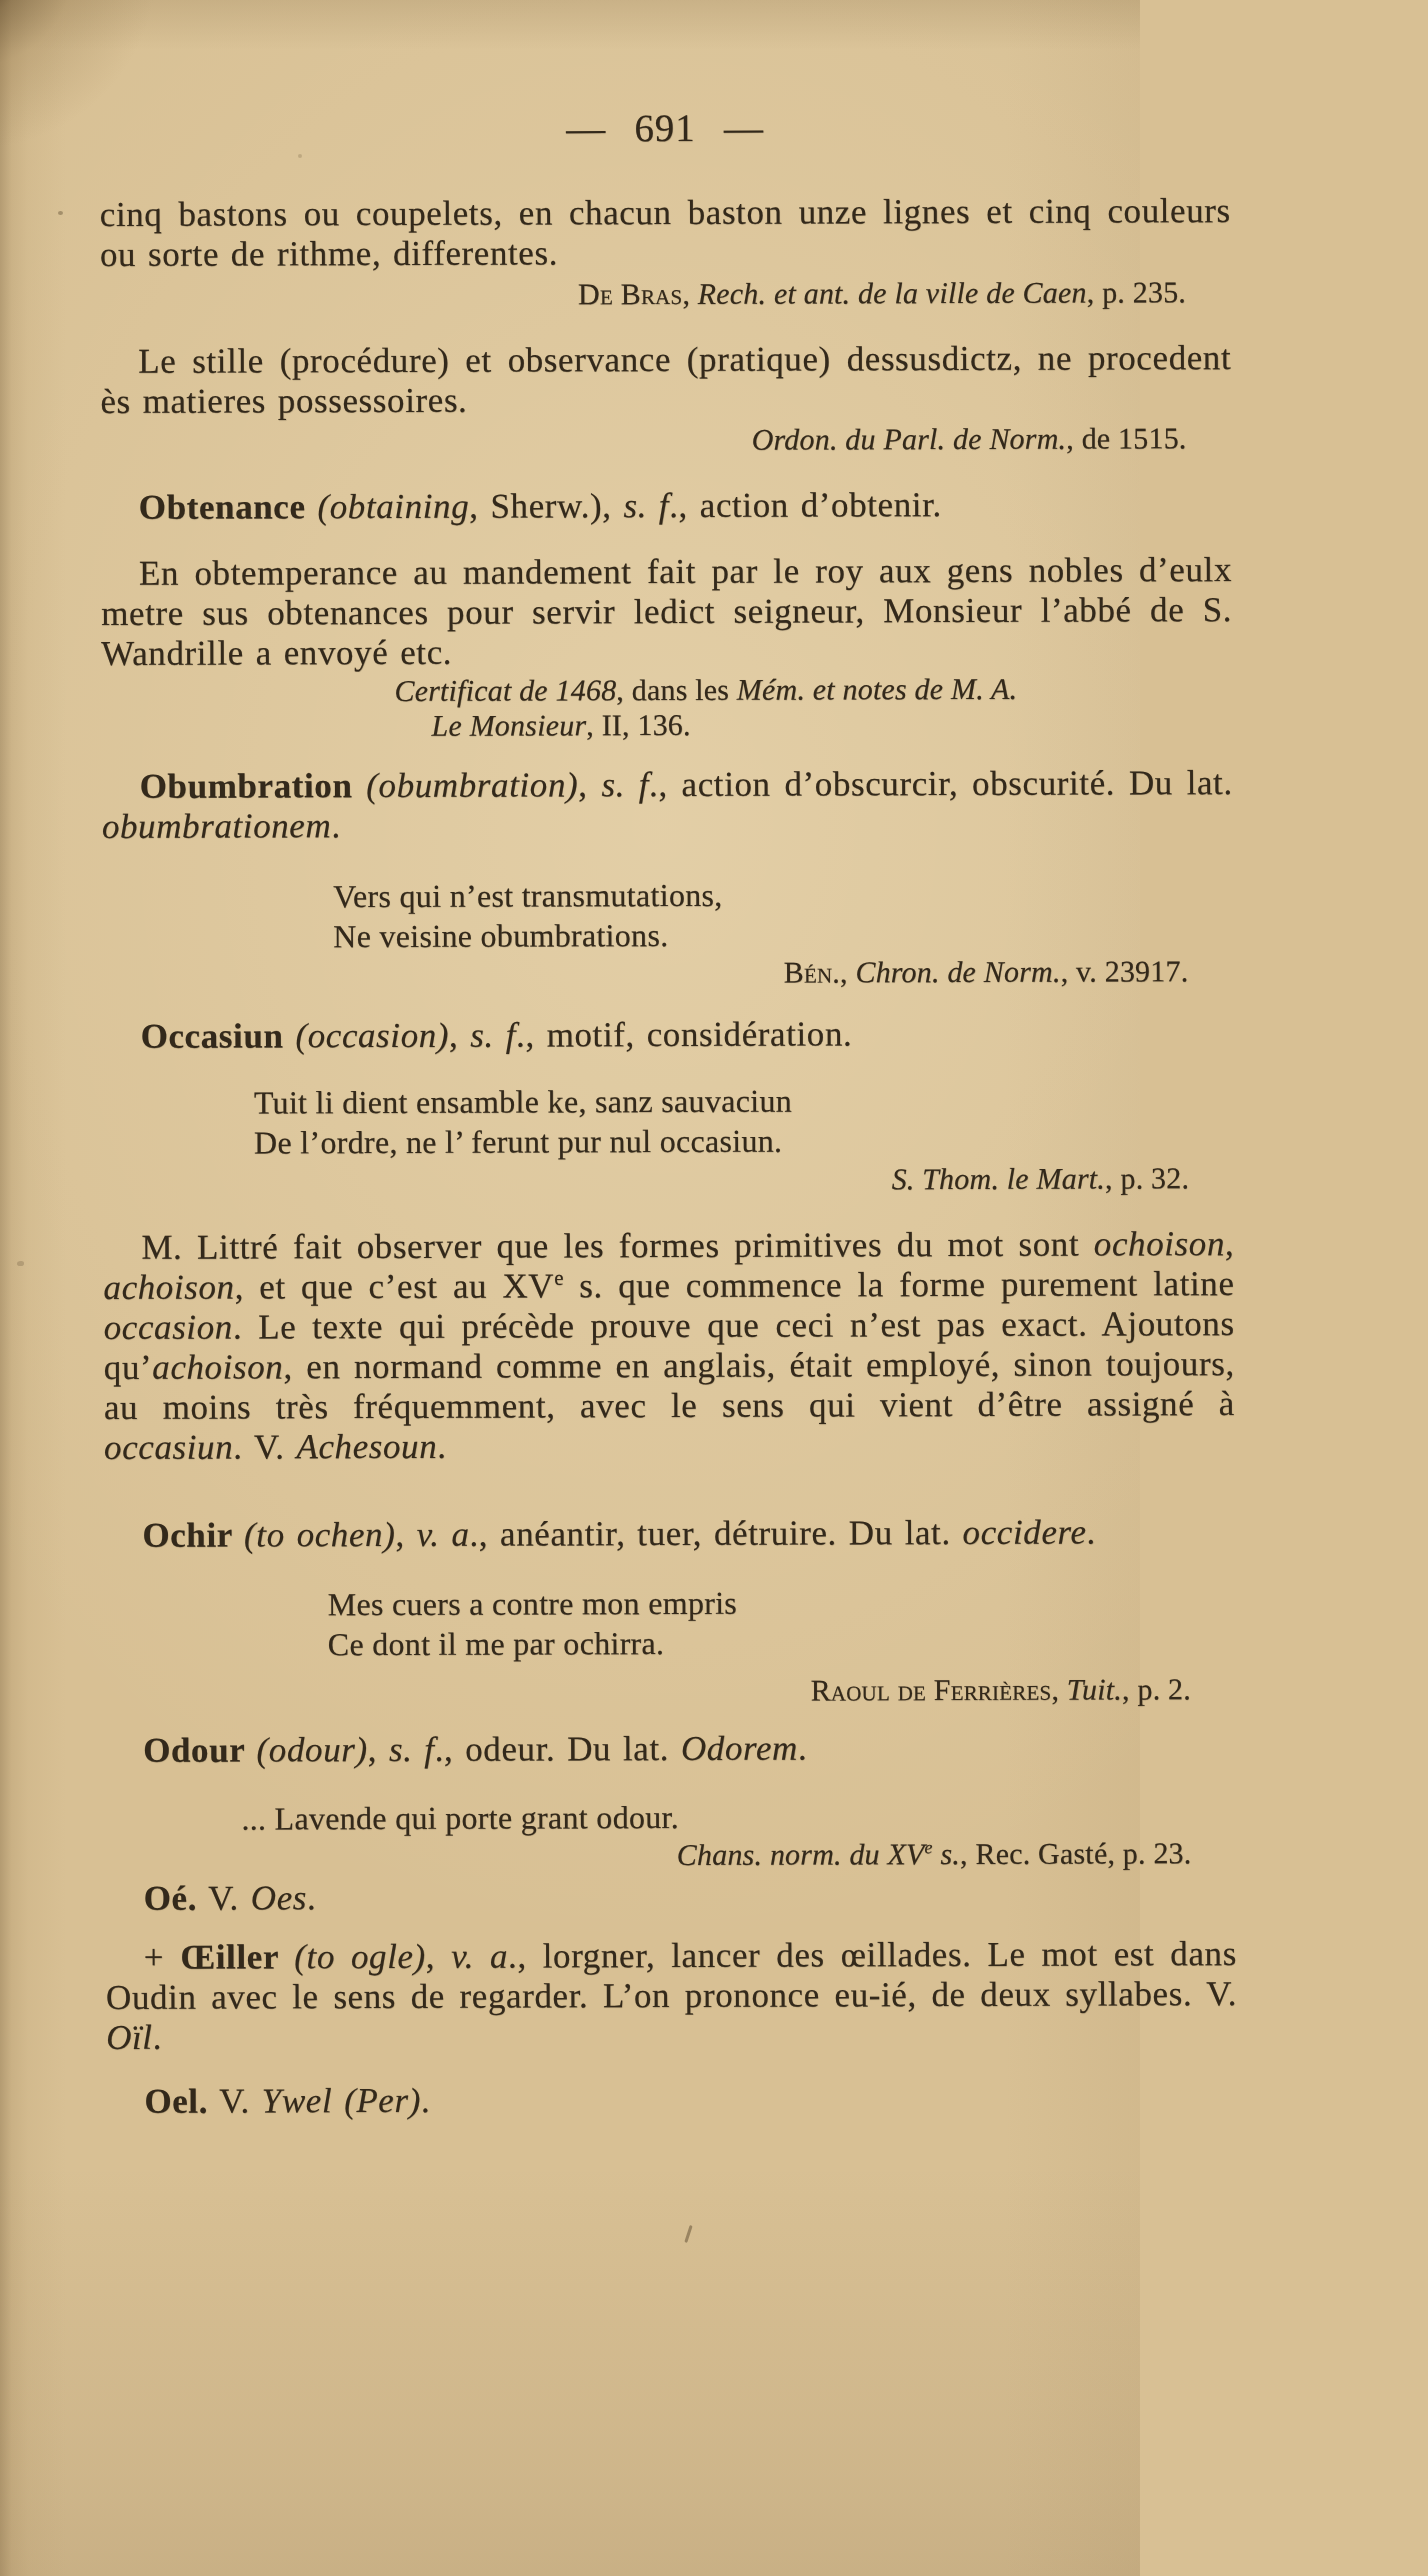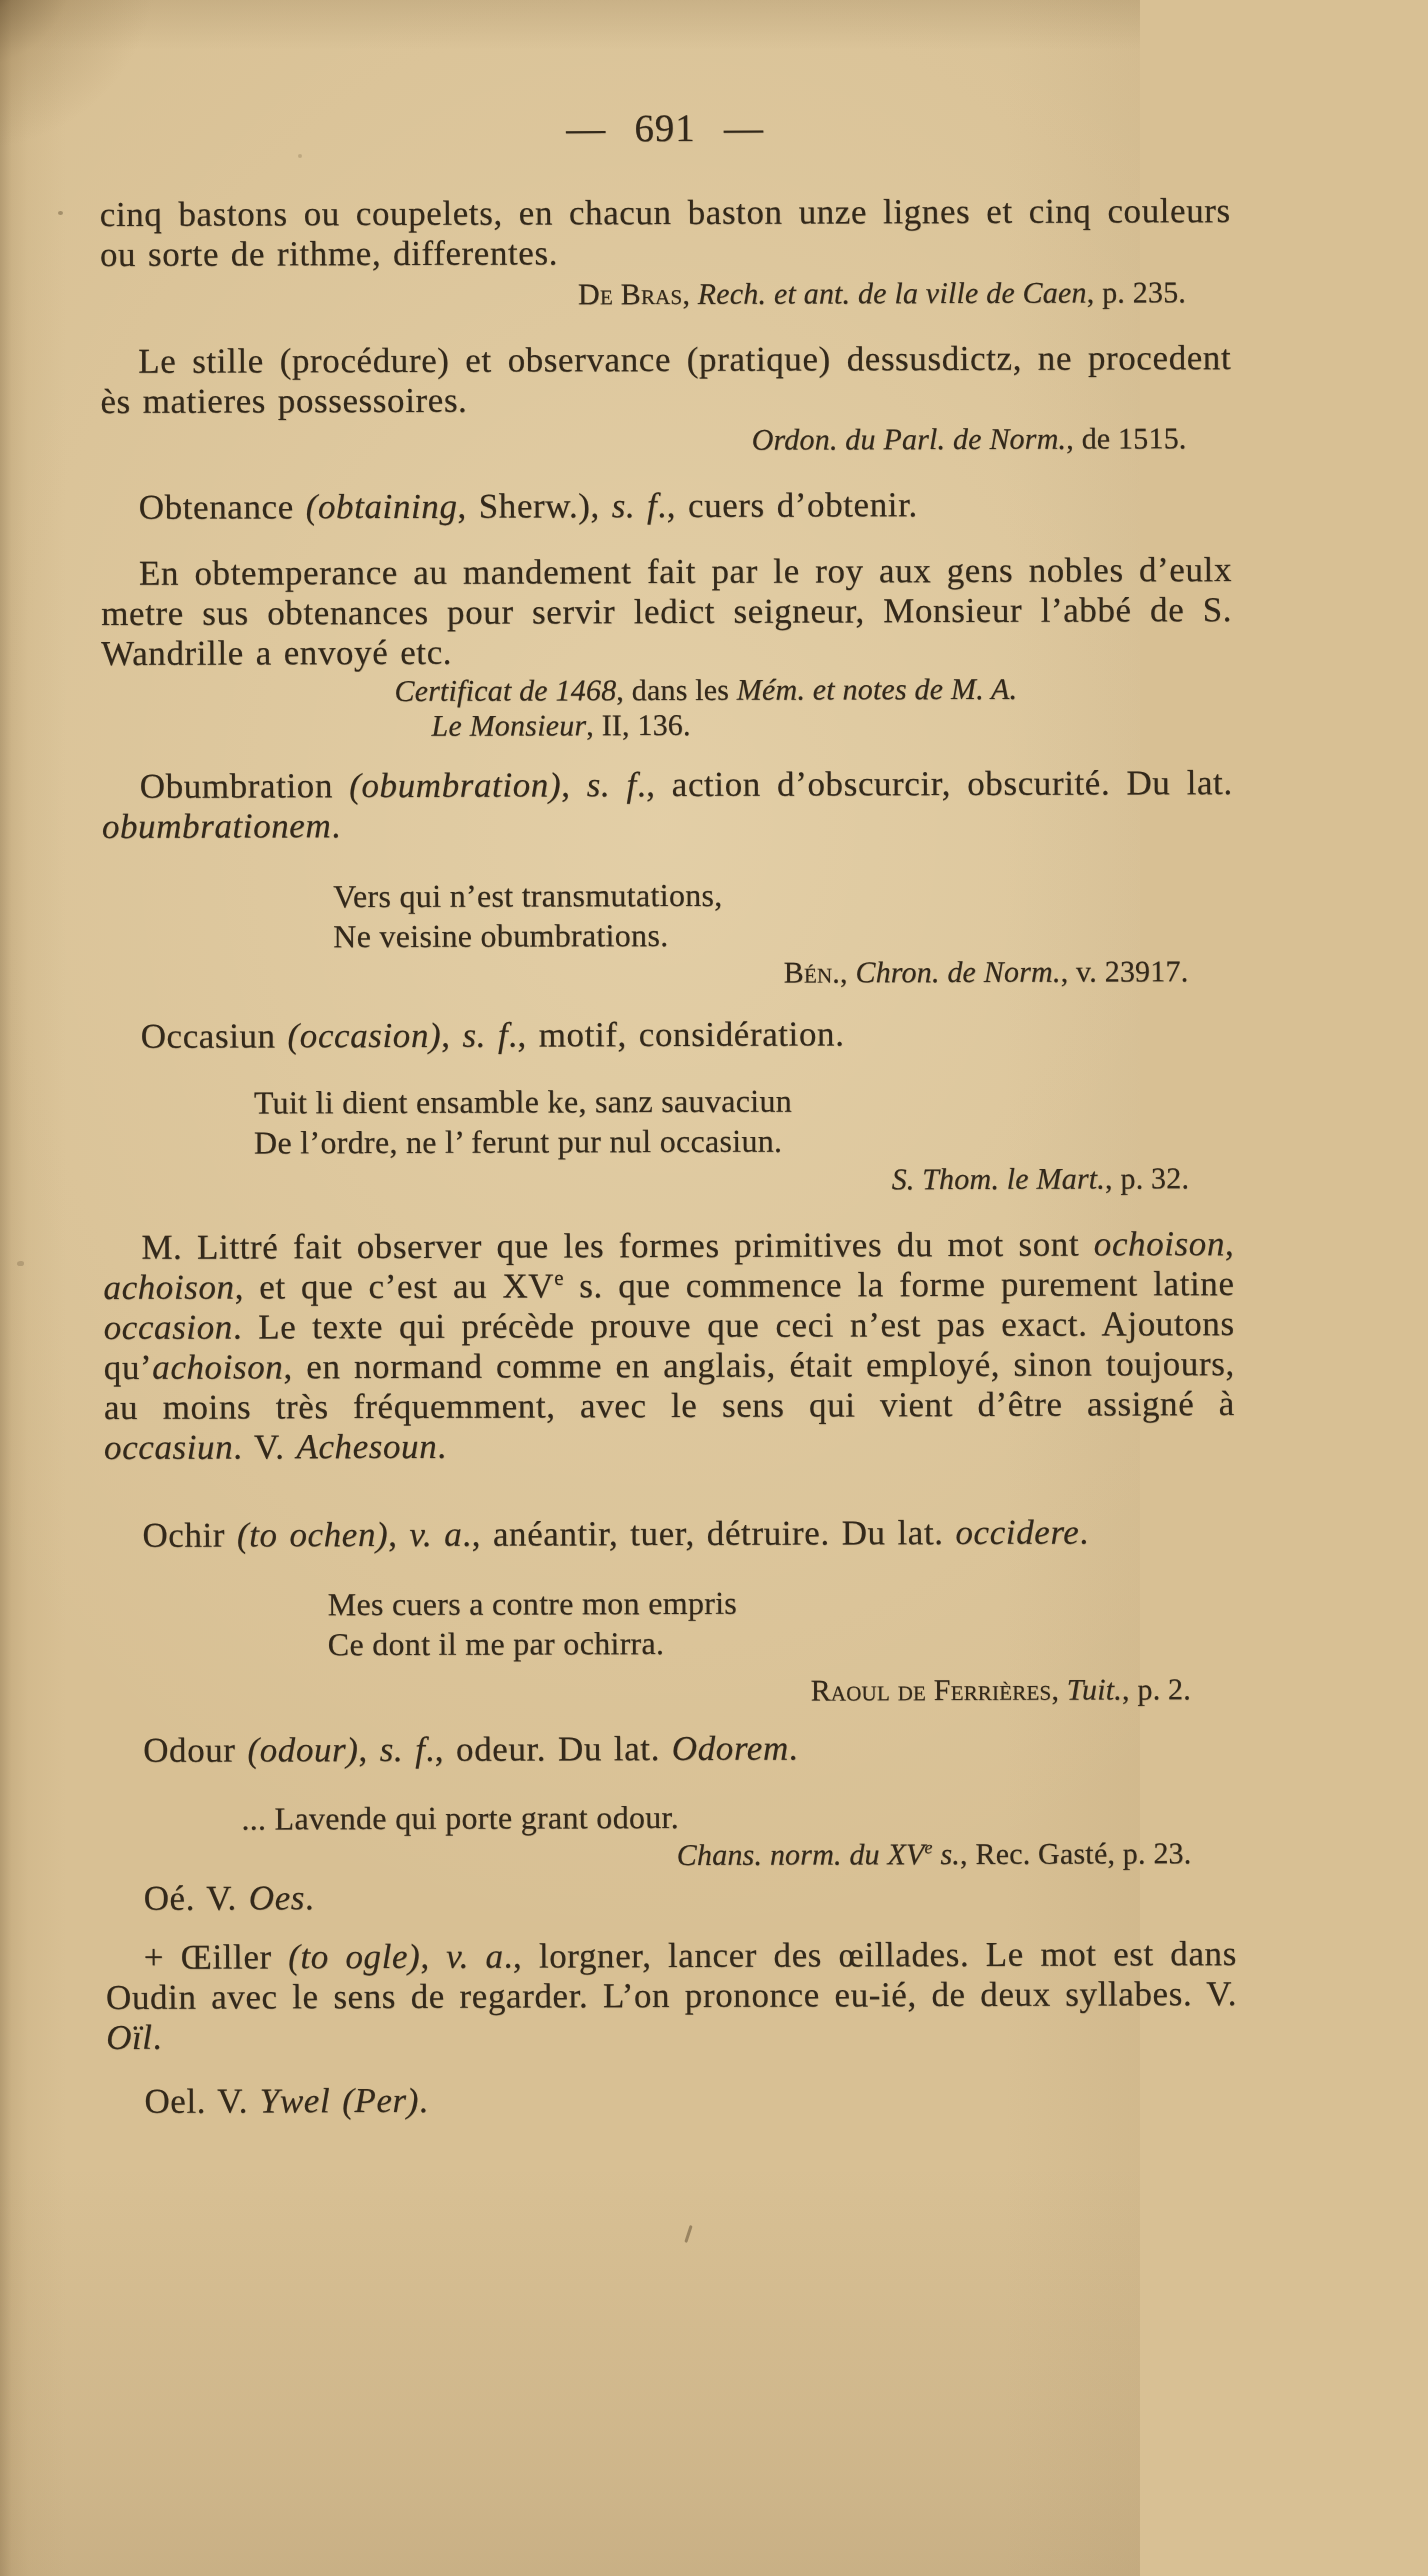--- a/index.html
+++ b/index.html
@@ -65,21 +65,21 @@
   [data-name="citation-raoul"]           { margin-top: 10px; }
   [data-name="entry-odour"]              { margin-top: 20.6px; }
   [data-name="verse-lavende"]            { margin-top: 28px; margin-left: 136px; }
   [data-name="citation-chans-norm"]      { margin-top: 0px;  }
   [data-name="entry-oe"]                 { margin-top: 5px;  }
   [data-name="entry-oeiller"]            { margin-top: 19px; }
   [data-name="entry-oel"]                { margin-top: 24px; }
 
   
   .seg-r    { font-style: normal; }
-  .seg-b    { font-weight: normal; }
+  .seg-b    { font-weight: bold; }
   .seg-i    { font-style: italic; }
   .seg-sc   { font-variant: small-caps; }
   .seg-sup  { vertical-align: super; font-size: 0.60em; line-height: 0; }
   .seg-isup { font-style: italic; vertical-align: super; font-size: 0.60em; line-height: 0; }
 
   
   .speck { position: absolute; background: rgba(80,62,38,0.38); border-radius: 50%; }
   .speck-1 { left: 58px;  top: 211px;  width: 5px; height: 4.1px; }
   .speck-2 { left: 298px; top: 154px;  width: 4.1px; height: 4.1px; opacity: 0.55; }
   .speck-3 { left: 16.5px;  top: 1261px; width: 7.4px; height: 5px; opacity: 0.6; border-radius: 60% 40% 50% 50%; }
@@ -97,21 +97,21 @@
     <div class="pageno" data-name="page-number">— 691 —</div>
 
     <div class="body-par" data-name="paragraph-continuation"><span class="seg-r" data-name="text-segment">cinq bastons ou coupelets, en chacun baston unze lignes et cinq couleurs ou sorte de rithme, differentes.</span></div>
 
     <div class="citation" data-name="citation-de-bras"><span class="seg-sc" data-name="text-segment">De Bras</span><span class="seg-r" data-name="text-segment">, </span><span class="seg-i" data-name="text-segment">Rech. et ant. de la ville de Caen</span><span class="seg-r" data-name="text-segment">, p. 235.</span></div>
 
     <div class="body-par indent" data-name="paragraph-le-stille"><span class="seg-r" data-name="text-segment">Le stille (procédure) et observance (pratique) dessusdictz, ne procedent ès matieres possessoires.</span></div>
 
     <div class="citation" data-name="citation-ordonnance"><span class="seg-i" data-name="text-segment">Ordon. du Parl. de Norm.</span><span class="seg-r" data-name="text-segment">, de 1515.</span></div>
 
-    <div class="body-par indent" data-name="entry-obtenance"><span class="seg-b" data-name="text-segment">Obtenance </span><span class="seg-i" data-name="text-segment">(obtaining</span><span class="seg-r" data-name="text-segment">, Sherw.), </span><span class="seg-i" data-name="text-segment">s. f</span><span class="seg-r" data-name="text-segment">., cuers d’obtenir.</span></div>
+    <div class="body-par indent" data-name="entry-obtenance"><span class="seg-b" data-name="text-segment">Obtenance </span><span class="seg-i" data-name="text-segment">(obtaining</span><span class="seg-r" data-name="text-segment">, Sherw.), </span><span class="seg-i" data-name="text-segment">s. f</span><span class="seg-r" data-name="text-segment">., action d’obtenir.</span></div>
 
     <div class="body-par indent" data-name="paragraph-en-obtemperance"><span class="seg-r" data-name="text-segment">En obtemperance au mandement fait par le roy aux gens nobles d’eulx metre sus obtenances pour servir ledict seigneur, Monsieur l’abbé de S. Wandrille a envoyé etc.</span></div>
 
     <div class="cit-block" data-name="citation-certificat">
       <div class="cit-line" data-name="citation-line"><span class="seg-i" data-name="text-segment">Certificat de 1468</span><span class="seg-r" data-name="text-segment">, dans les </span><span class="seg-i" data-name="text-segment">Mém. et notes de M. A.</span></div>
       <div class="cit-line cit-line2" data-name="citation-line"><span class="seg-i" data-name="text-segment">Le Monsieur</span><span class="seg-r" data-name="text-segment">, II, 136.</span></div>
     </div>
 
     <div class="body-par indent" data-name="entry-obumbration"><span class="seg-b" data-name="text-segment">Obumbration </span><span class="seg-i" data-name="text-segment">(obumbration)</span><span class="seg-r" data-name="text-segment">, </span><span class="seg-i" data-name="text-segment">s. f</span><span class="seg-r" data-name="text-segment">., action d’obscurcir, obscurité. Du lat. </span><span class="seg-i" data-name="text-segment">obumbrationem</span><span class="seg-r" data-name="text-segment">.</span></div>
 

